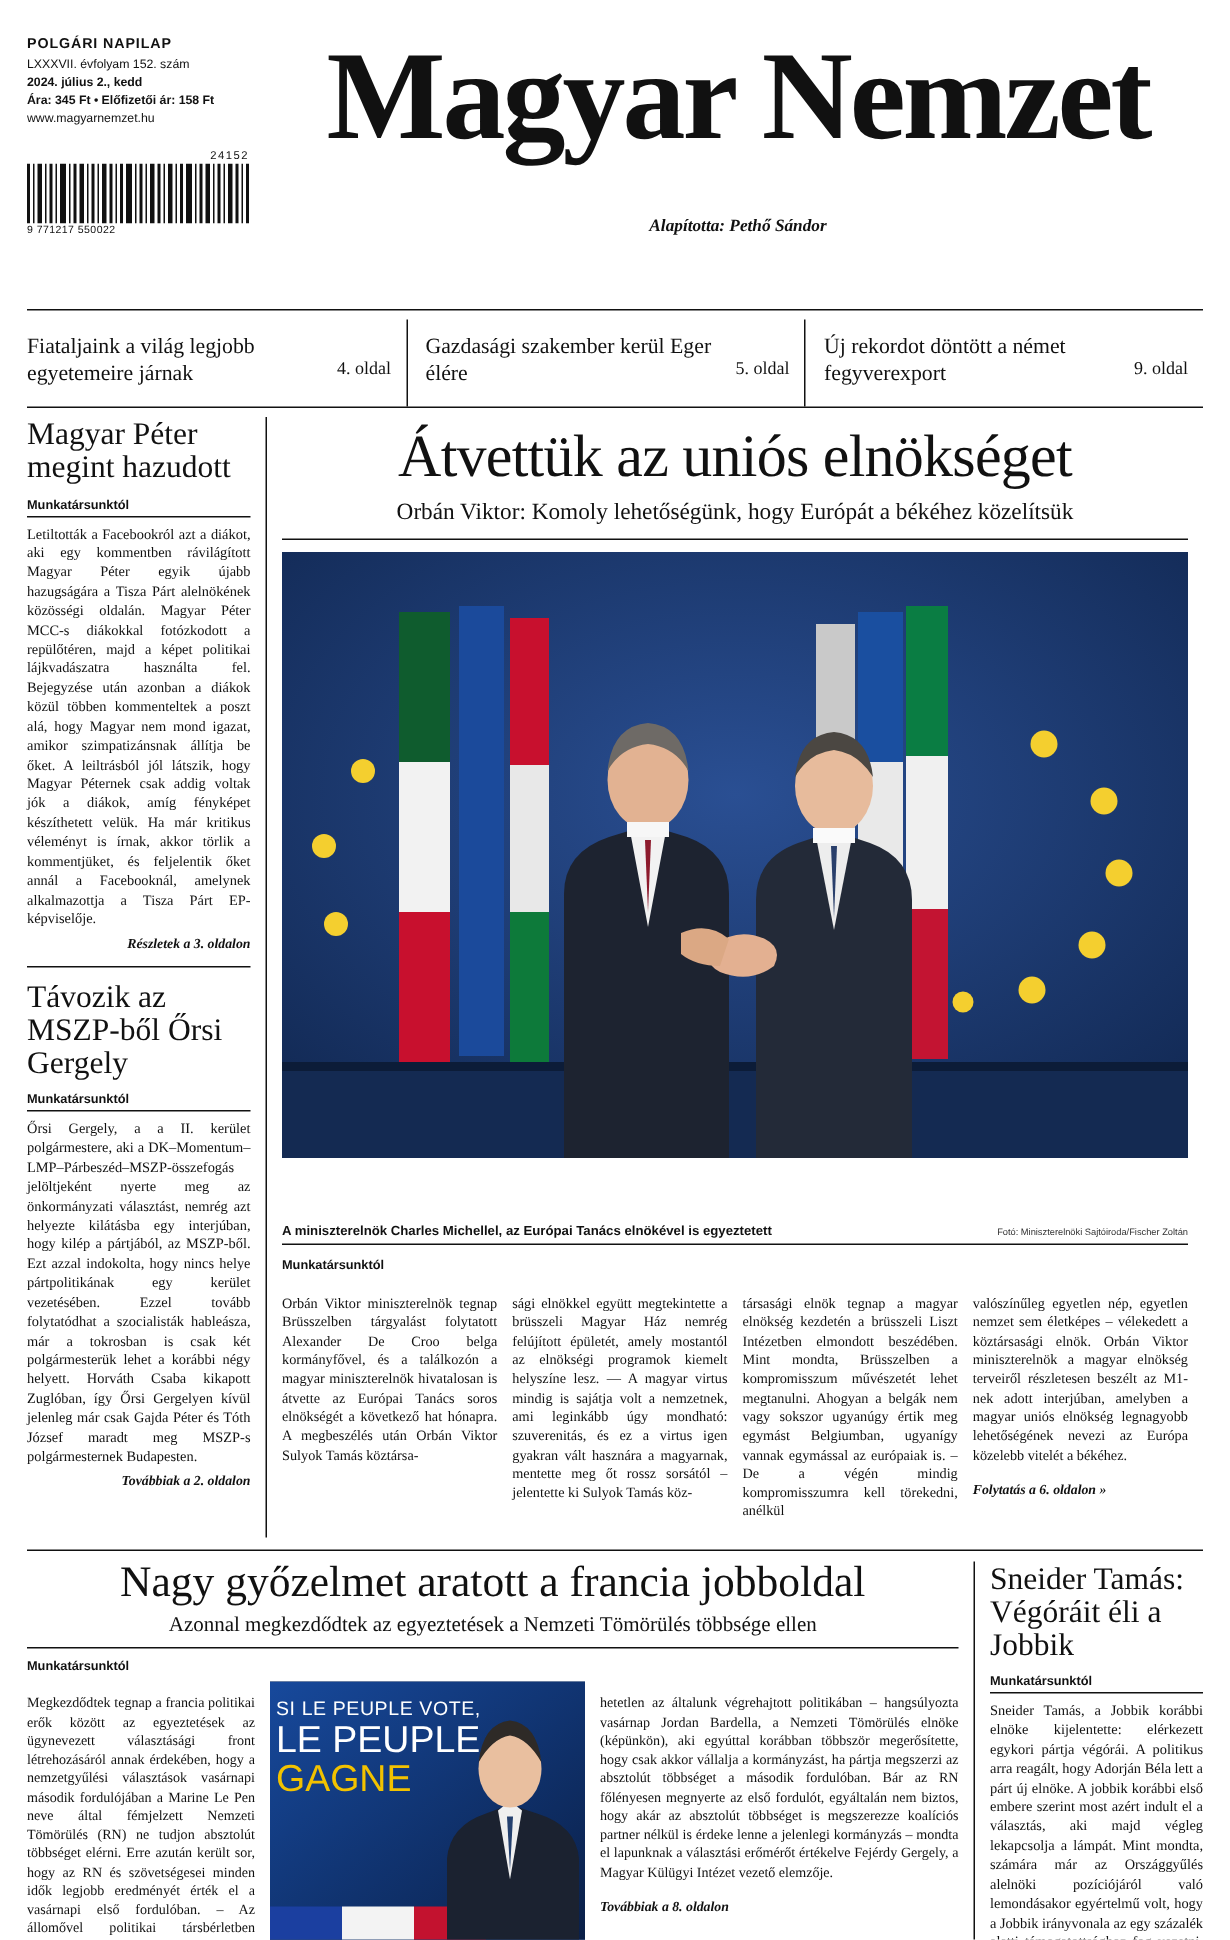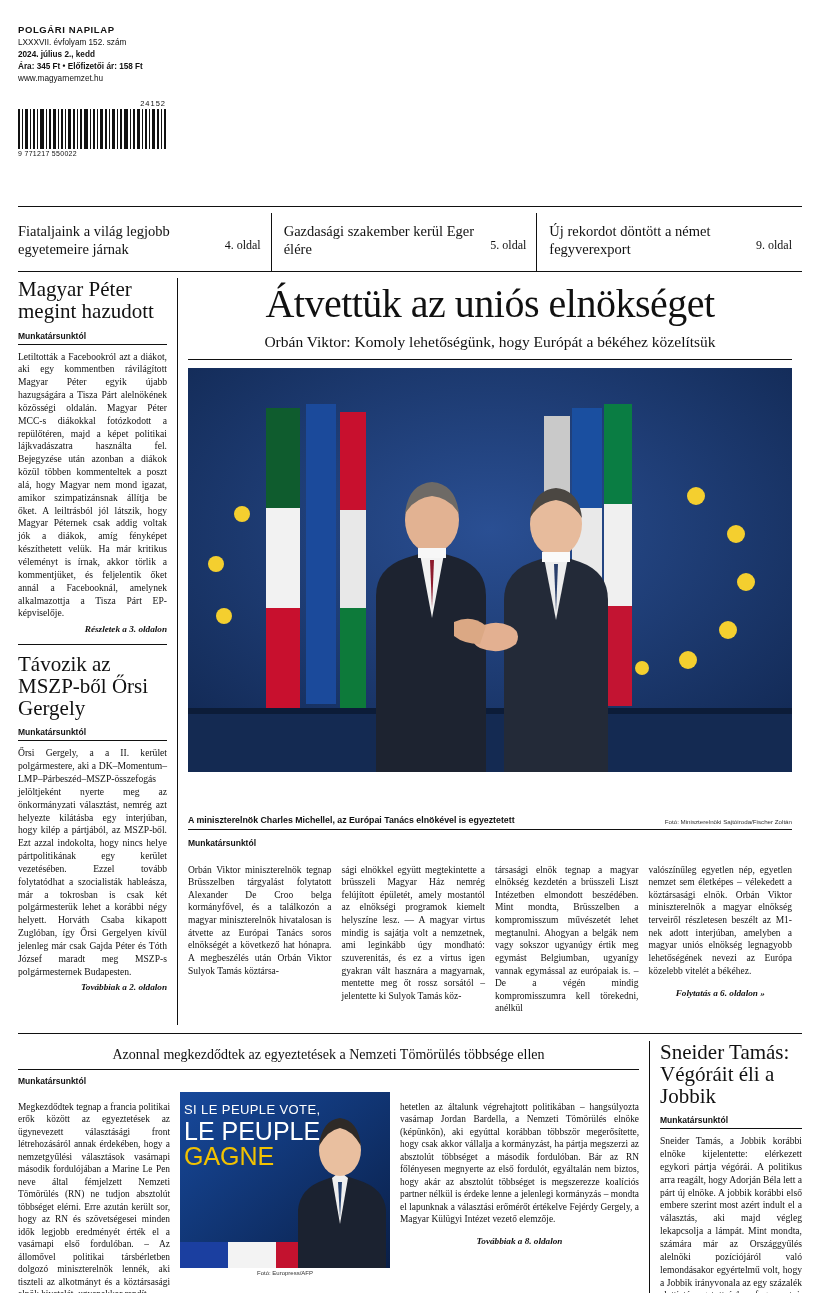--- a/index.html
+++ b/index.html
@@ -70,21 +70,21 @@
   .lead-sub { font-size: 15.5px; text-align: center; margin-top: 9px; padding-bottom: 8px; border-bottom: 0.8px solid #111; }
 
   .photo-main { position: relative; width: 100%; height: 404px; overflow: hidden; margin-top: 8px; background: #2d3d63; }
   .caption-row { display: flex; justify-content: space-between; align-items: flex-end; font-size: 8.6px; padding: 3px 0 4px 0; border-bottom: 1.2px solid #111; }
   .caption-main { font-family: "Liberation Sans", sans-serif; font-weight: 700; font-size: 8.8px; margin-top: 40px; }
   .caption-credit { font-family: "Liberation Sans", sans-serif; font-size: 6.2px; color: #333; white-space: nowrap; padding-left: 8px;}
 
   .cols3 { display: flex; margin-top: 6px; }
   .cols3 .c { flex: 1; font-size: 9.5px; line-height: 1.33; text-align: justify; }
   .cols3 .c + .c { margin-left: 10px; }
-  .cont-link { display: block; text-align: center; font-style: italic; font-weight: 700; font-size: 9.2px; margin-top: 4px; }
+  .cont-link { display: block; text-align: left; font-style: italic; font-weight: 700; font-size: 9.2px; margin-top: 4px; }
 
   
   .bottom { display: flex; margin-top: 8px; border-top: 1.4px solid #111; padding-top: 7px; }
   .bottom-main { flex: 1; padding-right: 10px; border-right: 0.8px solid #111; }
   .bottom-side { width: 152px; padding-left: 10px; }
   .btitle { font-size: 29px; line-height: 1.02; text-align: center; }
   .bsub { font-size: 14px; text-align: center; margin-top: 6px; padding-bottom: 6px; border-bottom: 0.8px solid #111;}
   .bgrid { display: flex; margin-top: 6px; }
   .bcol { width: 152px; font-size: 9.4px; line-height: 1.33; text-align: justify; }
   .bphoto { width: 210px; margin: 0 10px; }
@@ -156,20 +156,24 @@
                 <rect x="139" y="0" width="2" height="40"></rect>
               <rect x="143" y="0" width="1" height="40"></rect>
                 <rect x="146" y="0" width="2" height="40"></rect>
             </g>
           </svg>
         </div>
         <div class="barcode-num">9  771217  550022</div>
       </div>
     </div>
 
+    <div class="masthead-right">
+      <div class="logo">Magyar Nemzet</div>
+      <div class="founder">Alapította: Pethő Sándor</div>
+    </div>
   </div>
 
   <div class="rule"></div>
 
   <div class="teasers">
     <div class="teaser">
       <span class="t-page">4. oldal</span>
       <span class="t-text">Fiataljaink a világ legjobb egyetemeire járnak</span>
     </div>
     <div class="teaser">
@@ -308,20 +312,21 @@
         <div class="c">
           <p>valószínűleg egyetlen nép, egyetlen nemzet sem életképes – vélekedett a köztársasági elnök. Orbán Viktor miniszterelnök a magyar elnökség terveiről részletesen beszélt az M1-nek adott interjúban, amelyben a magyar uniós elnökség legnagyobb lehetőségének nevezi az Európa közelebb vitelét a békéhez.</p>
           <span class="cont-link">Folytatás a 6. oldalon »</span>
         </div>
       </div>
     </div>
   </div>
 
   <div class="bottom">
     <div class="bottom-main">
+      <div class="btitle">Nagy győzelmet aratott a francia jobboldal</div>
       <div class="bsub">Azonnal megkezdődtek az egyeztetések a Nemzeti Tömörülés többsége ellen</div>
       <div class="byline" style="border-bottom:none;padding-bottom:0;margin:6px 0 3px 0;">Munkatársunktól</div>
       <div class="bgrid">
         <div class="bcol">
           <p>Megkezdődtek tegnap a francia politikai erők között az egyeztetések az ügynevezett választásági front létrehozásáról annak érdekében, hogy a nemzetgyűlési választások vasárnapi második fordulójában a Marine Le Pen neve által fémjelzett Nemzeti Tömörülés (RN) ne tudjon absztolút többséget elérni. Erre azután került sor, hogy az RN és szövetségesei minden idők legjobb eredményét érték el a vasárnapi első fordulóban. – Az állomővel politikai társbérletben dolgozó miniszterelnök lennék, aki tiszteli az alkotmányt és a köztársasági elnök hivatalát, ugyanakkor rendít-</p>
         </div>
         <div class="bphoto">
           <div class="ph">
             <svg width="100%" height="176" viewBox="0 0 210 176" preserveAspectRatio="xMidYMid slice" aria-hidden="true">
               <rect x="0" y="0" width="210" height="176" fill="#0f2f6b"></rect>

